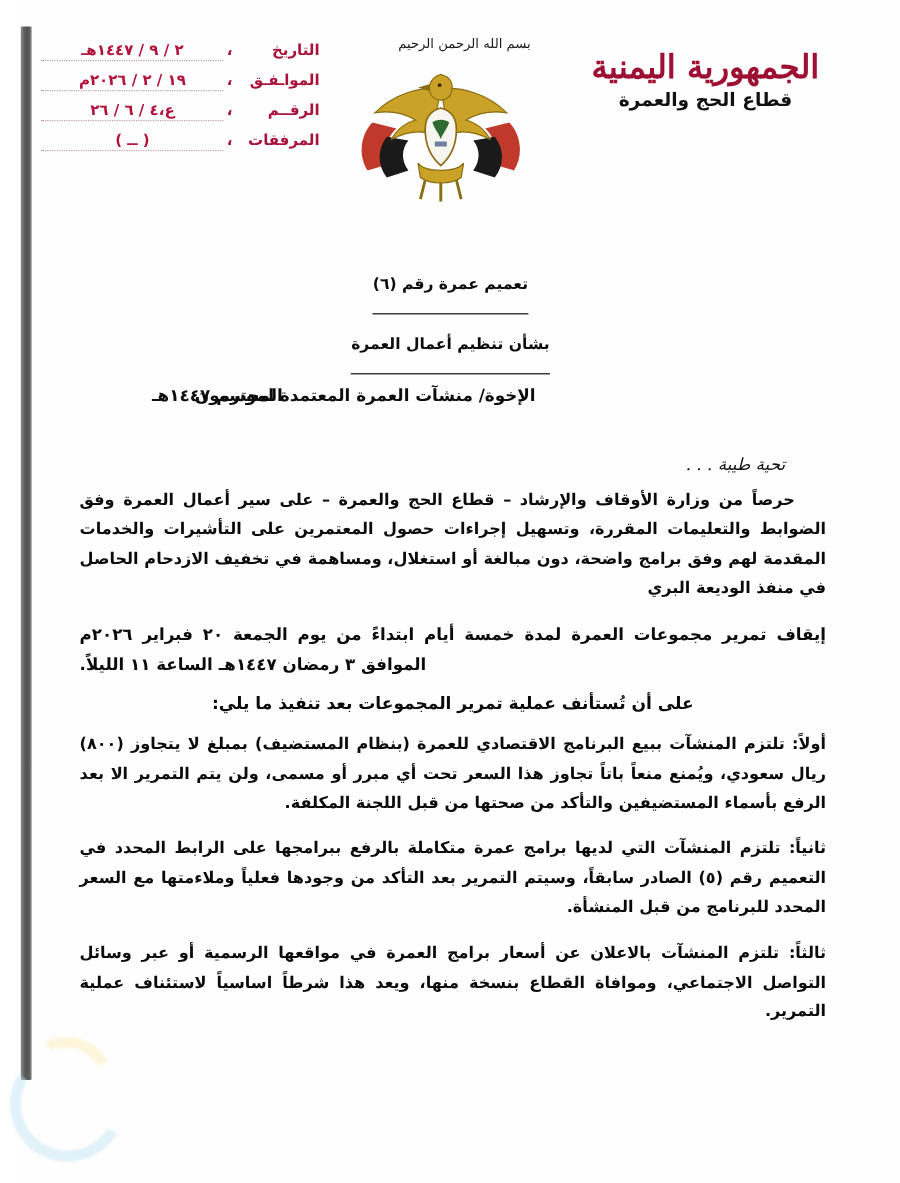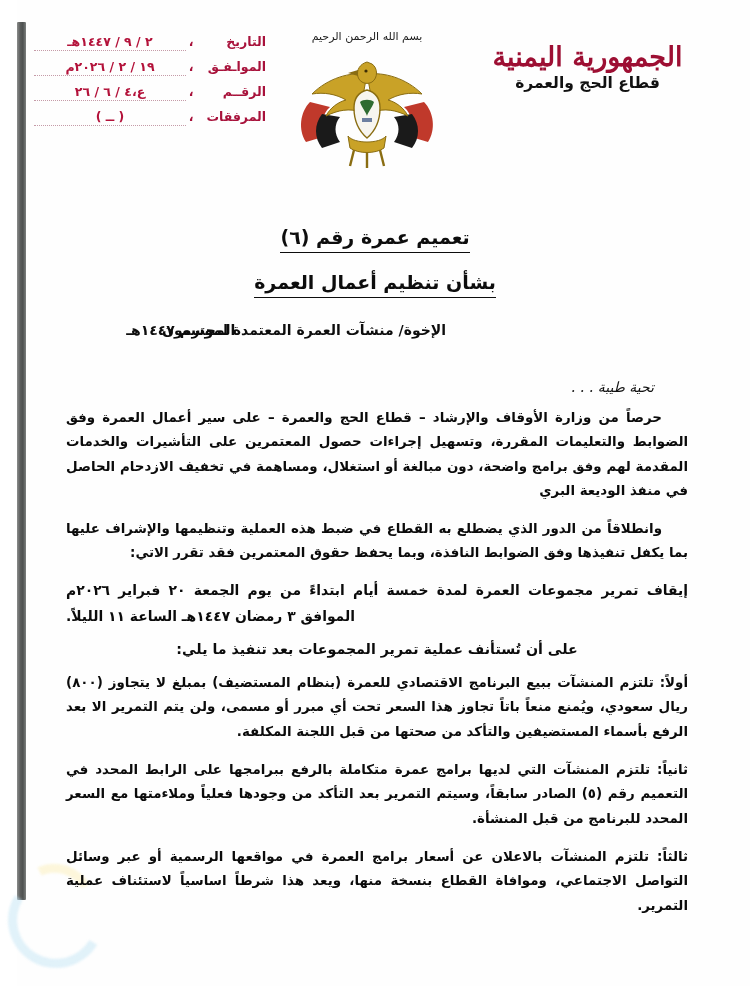--- a/index.html
+++ b/index.html
@@ -64,21 +64,21 @@
     flex:1 1 auto;text-align:center;color:#b3123a;font-size:12.5px;
     border-bottom:1.5px dotted #c59ba8;padding-bottom:1px;
     white-space:nowrap;overflow:hidden;
   }
 
   
   .emblem{
     position:absolute;left:292px;top:2px;width:150px;height:145px;
   }
   .bismillah{
-    position:absolute;top:0;left:0;width:150px;text-align:center;
+    position:absolute;top:0;left:0;width:150px;
     font-size:11px;color:#1b1b1b;font-family:"DejaVu Sans",sans-serif;
     letter-spacing:-.5px;
   }
 
   
   .ministry{
     position:absolute;left:455px;top:14px;width:265px;text-align:center;
     direction:rtl;
   }
   .rep-name{
@@ -93,22 +93,22 @@
   .min-line2{
     margin-top:3px;font-size:15.5px;font-weight:bold;color:#111;
     letter-spacing:.4px;
   }
 
   
   .doc-title{
     position:absolute;top:226px;left:0;width:750px;text-align:center;
   }
   .title-1,.title-2{
-    display:inline-block;font-size:19px;font-weight:bold;color:#0d0d0d;
-    border-bottom:1.6px solid #0d0d0d;padding-bottom:4px;
+    display:inline-block;font-size:13px;font-weight:bold;color:#0d0d0d;
+    border-bottom:1.6px solid #0d0d0d;padding-bottom:16px;
   }
   .title-2{margin-top:18px;}
 
   
   .addr{
     position:absolute;top:322px;left:0;width:750px;height:36px;
   }
   .addr-to{
     position:absolute;right:304px;top:0;font-size:14px;font-weight:bold;color:#0d0d0d;
     white-space:nowrap;
@@ -226,21 +226,20 @@
   <div class="addr">
     <span class="addr-to">الإخوة/ منشآت العمرة المعتمدة لموسم ١٤٤٧هـ</span>
     <span class="addr-resp">المحترمون</span>
   </div>
   <div class="greet">تحية طيبة . . .</div>
 
   <div class="body">
 
     <p class="para indent">حرصاً من وزارة الأوقاف والإرشاد – قطاع الحج والعمرة – على سير أعمال العمرة وفق الضوابط والتعليمات المقررة، وتسهيل إجراءات حصول المعتمرين على التأشيرات والخدمات المقدمة لهم وفق برامج واضحة، دون مبالغة أو استغلال، ومساهمة في تخفيف الازدحام الحاصل في منفذ الوديعة البري</p>
 
-    <p class="para indent">وانطلاقاً من الدور الذي يضطلع به القطاع في ضبط هذه العملية وتنظيمها والإشراف عليها بما يكفل تنفيذها وفق الضوابط النافذة، وبما يحفظ حقوق المعتمرين فقد تقرر الاتي:</p>
 
     <p class="directive">إيقاف تمرير مجموعات العمرة لمدة خمسة أيام ابتداءً من يوم الجمعة ٢٠ فبراير ٢٠٢٦م الموافق ٣ رمضان ١٤٤٧هـ الساعة ١١ الليلاً.</p>
 
     <p class="subhead">على أن تُستأنف عملية تمرير المجموعات بعد تنفيذ ما يلي:</p>
 
     <p class="clause"><span class="clause-num">أولاً:</span><span> تلتزم المنشآت ببيع البرنامج الاقتصادي للعمرة (بنظام المستضيف) بمبلغ لا يتجاوز (٨٠٠) ريال سعودي، ويُمنع منعاً باتاً تجاوز هذا السعر تحت أي مبرر أو مسمى، ولن يتم التمرير الا بعد الرفع بأسماء المستضيفين والتأكد من صحتها من قبل اللجنة المكلفة.</span></p>
 
     <p class="clause"><span class="clause-num">ثانياً:</span><span> تلتزم المنشآت التي لديها برامج عمرة متكاملة بالرفع ببرامجها على الرابط المحدد في التعميم رقم (٥) الصادر سابقاً، وسيتم التمرير بعد التأكد من وجودها فعلياً وملاءمتها مع السعر المحدد للبرنامج من قبل المنشأة.</span></p>
 
     <p class="clause"><span class="clause-num">ثالثاً:</span><span> تلتزم المنشآت بالاعلان عن أسعار برامج العمرة في مواقعها الرسمية أو عبر وسائل التواصل الاجتماعي، وموافاة القطاع بنسخة منها، ويعد هذا شرطاً اساسياً لاستئناف عملية التمرير.</span></p>

